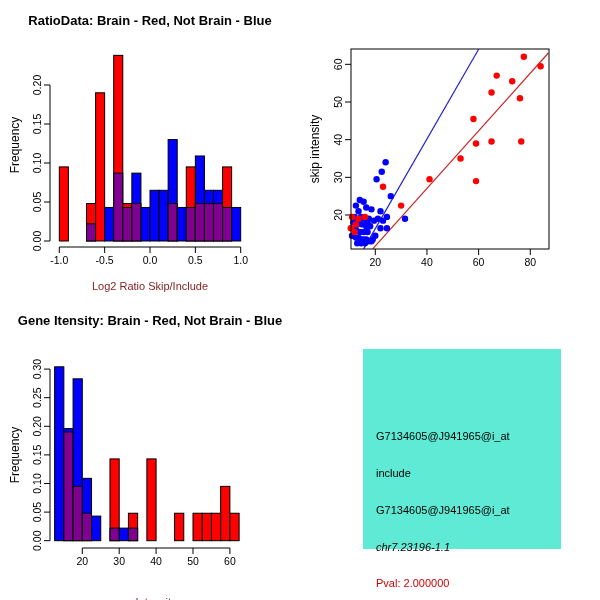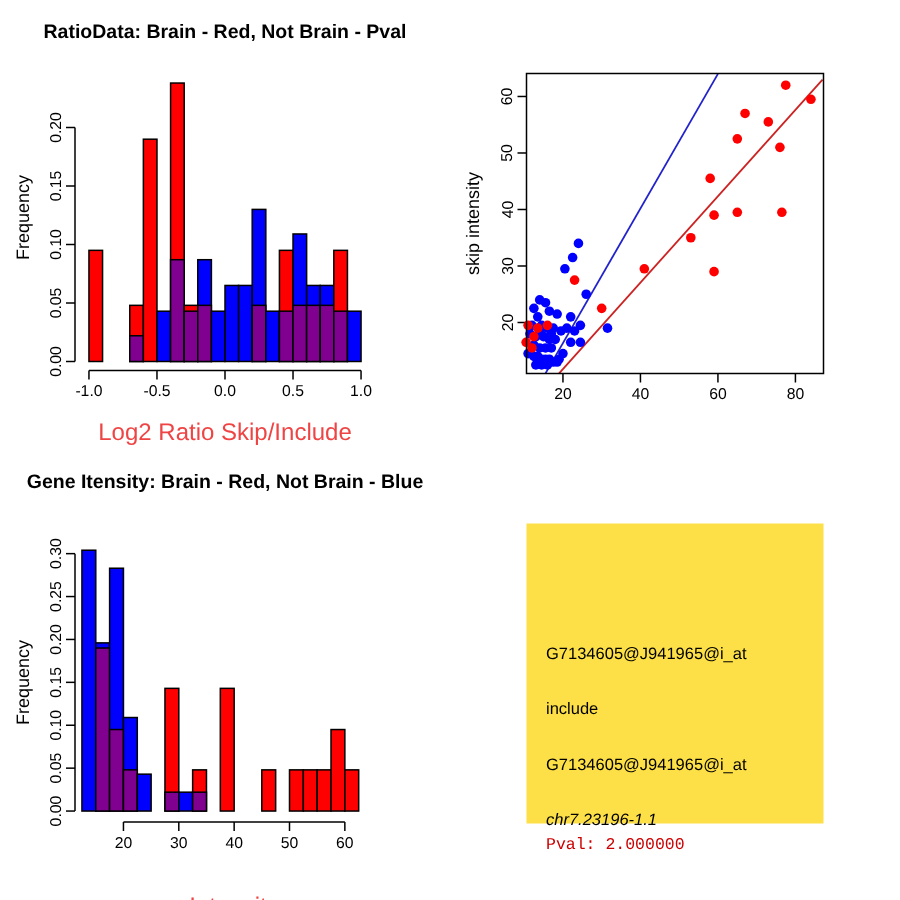--- a/index.html
+++ b/index.html
@@ -2,37 +2,37 @@
 <html><head>
 <meta charset="utf-8">
 <style>
   html,body{margin:0;padding:0;background:#ffffff;}
   #canvas{position:relative;width:600px;height:600px;background:#ffffff;
           font-family:"Liberation Sans", sans-serif;overflow:hidden;}
   .panel{position:absolute;width:300px;height:300px;}
   #p-tl{left:0;top:0;} #p-tr{left:300px;top:0;} #p-bl{left:0;top:300px;} #p-br{left:300px;top:300px;}
   .chart-title{position:absolute;top:13px;left:0;width:100%;text-align:center;
                font-weight:bold;font-size:13px;color:#000;white-space:nowrap;}
-  .xlabel{position:absolute;left:0;width:100%;text-align:center;font-size:16px;color:#ef4444;}
+  .xlabel{position:absolute;left:0;width:100%;text-align:center;font-size:11px;color:#7f1d1d;}
   #p-tl .xlabel{top:280px;} #p-tr .xlabel{top:280px;} #p-bl .xlabel{top:284px;left:6px;margin-top:12px;}
   .ylabel{position:absolute;left:15px;transform:translate(-50%,-50%) rotate(-90deg);
           font-size:12px;color:#000;white-space:nowrap;}
   #p-tl .ylabel{top:145px;} #p-tr .ylabel{top:149px;} #p-bl .ylabel{top:155px;}
   svg{position:absolute;left:0;top:0;}
   svg text.tick{font-family:"Liberation Sans", sans-serif;font-size:10.5px;fill:#000;}
   .info-box{position:absolute;left:51px;top:49px;width:198px;height:200px;}
   .info-line{position:absolute;left:13px;font-size:11px;white-space:nowrap;}
 </style>
 </head>
 <body>
 
 <div id="canvas">
 
   <section class="panel" id="p-tl">
-    <div class="chart-title">RatioData: Brain - Red, Not Brain - Pval</div>
+    <div class="chart-title">RatioData: Brain - Red, Not Brain - Blue</div>
     <div class="ylabel">Frequency</div>
     <div class="xlabel">Log2 Ratio Skip/Include</div>
     <svg id="svg-tl" width="300" height="300" viewBox="0 0 300 300">
         <line x1="50" y1="241" x2="50" y2="85" stroke="#000000" stroke-width="1"></line>
         <line x1="44" y1="241" x2="50" y2="241" stroke="#000000" stroke-width="1"></line>
         <text x="37" y="241" class="tick" text-anchor="middle" dy="0.35em" transform="rotate(-90 37 241)">0.00</text>
         <line x1="44" y1="202" x2="50" y2="202" stroke="#000000" stroke-width="1"></line>
         <text x="37" y="202" class="tick" text-anchor="middle" dy="0.35em" transform="rotate(-90 37 202)">0.05</text>
         <line x1="44" y1="163" x2="50" y2="163" stroke="#000000" stroke-width="1"></line>
         <text x="37" y="163" class="tick" text-anchor="middle" dy="0.35em" transform="rotate(-90 37 163)">0.10</text>
@@ -224,22 +224,22 @@
         <rect x="174.55" y="213.244" width="9.224999999999966" height="27.45599999999999" fill="#ff0000" stroke="#000" stroke-width="1"></rect>
         <rect x="193" y="213.244" width="9.224999999999994" height="27.45599999999999" fill="#ff0000" stroke="#000" stroke-width="1"></rect>
         <rect x="202.225" y="213.244" width="9.224999999999994" height="27.45599999999999" fill="#ff0000" stroke="#000" stroke-width="1"></rect>
         <rect x="211.45" y="213.244" width="9.225000000000023" height="27.45599999999999" fill="#ff0000" stroke="#000" stroke-width="1"></rect>
         <rect x="220.675" y="186.35999999999999" width="9.224999999999966" height="54.34" fill="#ff0000" stroke="#000" stroke-width="1"></rect>
         <rect x="229.89999999999998" y="213.244" width="9.225000000000023" height="27.45599999999999" fill="#ff0000" stroke="#000" stroke-width="1"></rect>
       </svg>
   </section>
 
   <section class="panel" id="p-br">
-    <div class="info-box" id="info-box" style="background: #fde047;">
+    <div class="info-box" id="info-box" style="background: #5eead4; margin-left: 12px;">
       <div class="info-line" style="top: 81px; color: rgb(0, 0, 0);">G7134605@J941965@i_at</div>
       <div class="info-line" style="top: 118px; color: rgb(0, 0, 0);">include</div>
       <div class="info-line" style="top: 155px; color: rgb(0, 0, 0);">G7134605@J941965@i_at</div>
       <div class="info-line" style="top: 192px; color: rgb(0, 0, 0); font-style: italic;">chr7.23196-1.1</div>
-      <div class="info-line" style="top: 209px; color: rgb(205, 0, 0); font-family: Liberation Mono, monospace;">Pval: 2.000000</div>
+      <div class="info-line" style="top: 228px; color: rgb(205, 0, 0);">Pval: 2.000000</div>
     </div>
   </section>
 
 </div>
 
 </body></html>

